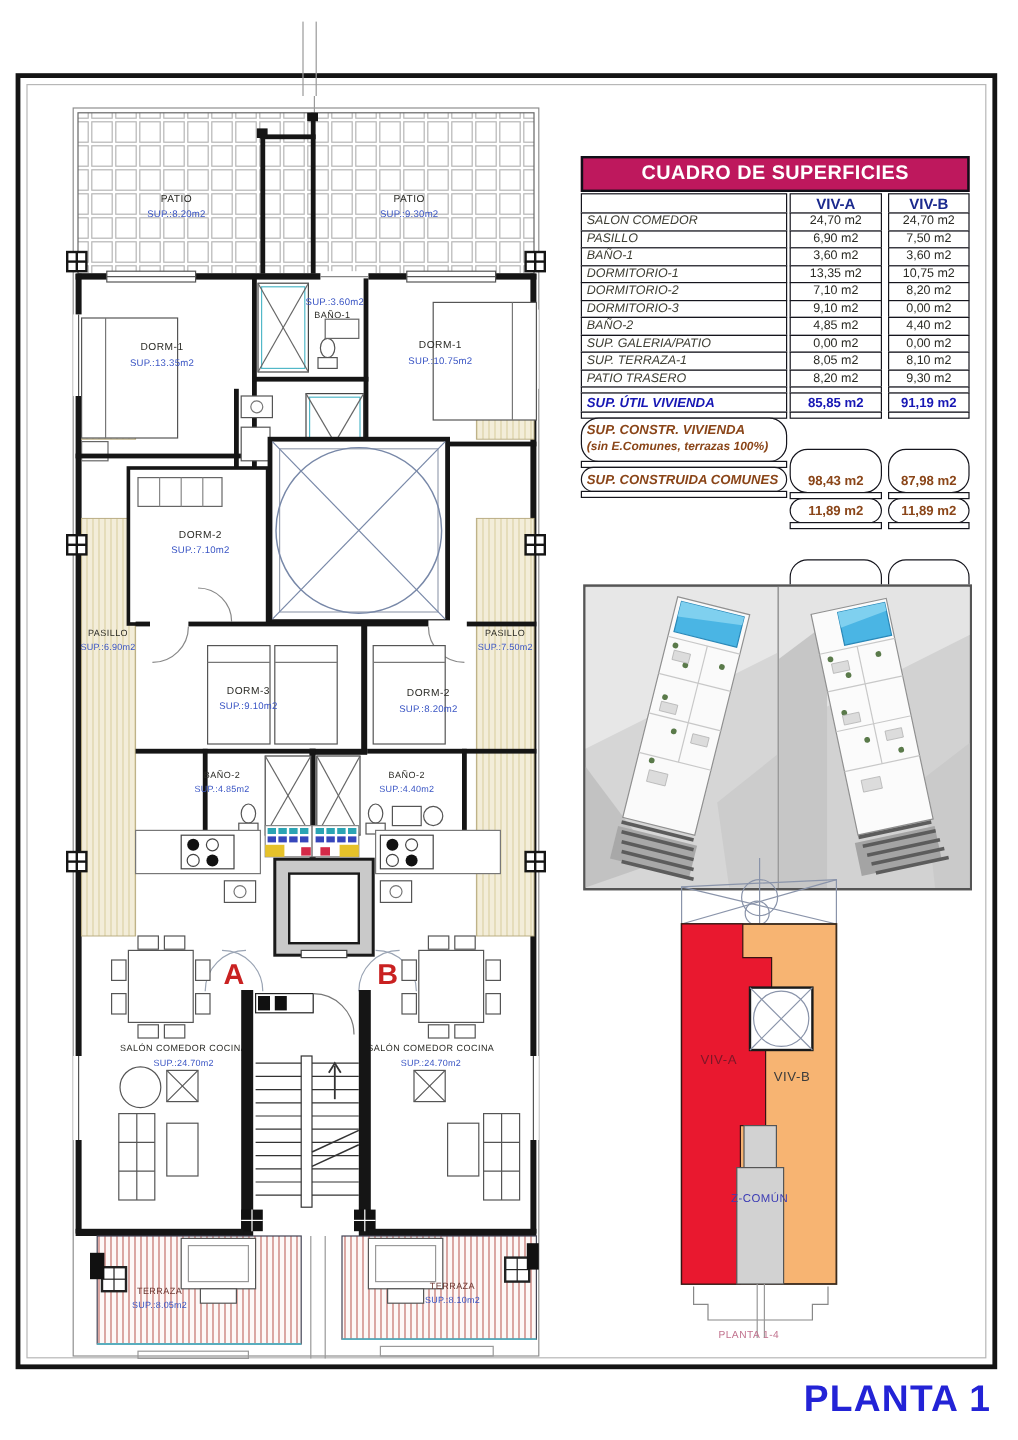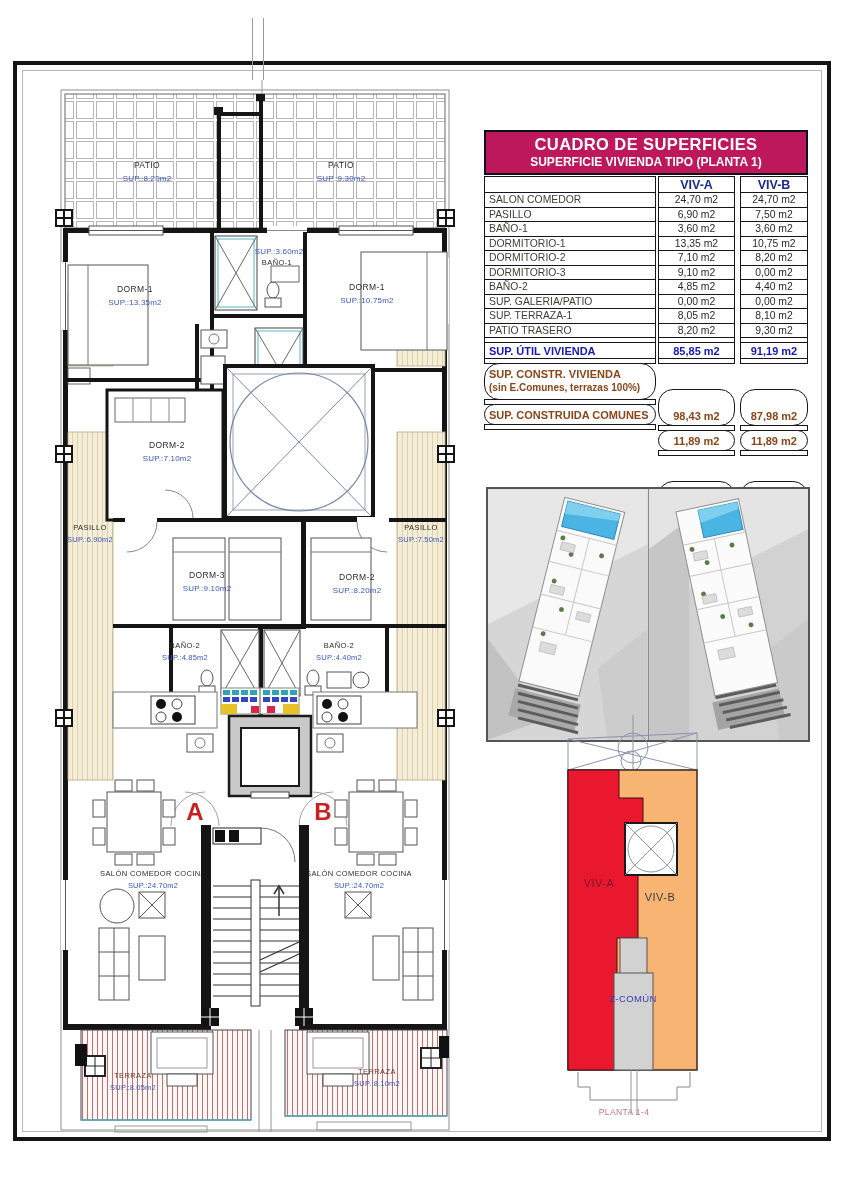--- a/index.html
+++ b/index.html
@@ -12,21 +12,21 @@
   .sectline{position:absolute;width:1px;background:#9a9a9a;}
 
   
   .surf{position:absolute;left:484px;top:130px;width:324px;}
   .t-head{background:#be185d;color:#fff;text-align:center;border:2px solid #101018;
           padding:3px 0 4px;box-sizing:border-box;}
   .t-title{font-size:16.5px;font-weight:bold;letter-spacing:.4px;}
   .t-sub{font-size:12px;font-weight:bold;margin-top:1px;}
   .cols{display:flex;margin-top:1px;}
   .col{display:flex;flex-direction:column;}
-  .col-lbl{width:172px;}
+  .col-lbl{width:172px;font-style:italic;}
   .col-a{width:77px;margin-left:2px;}
   .col-b{width:68px;margin-left:5px;}
   .cell{border:1px solid #15151d;box-sizing:border-box;margin-top:-1px;background:#fff;
         display:flex;align-items:center;font-size:10.4px;color:#2a2a24;}
   .cell:first-child{margin-top:0;}
   .lbl{justify-content:flex-start;padding-left:4px;color:#3e3e34;}
   .val{justify-content:center;}
   .h17{height:17px;} .h15{height:15.5px;} .h6{height:6px;} .h19{height:17px;}
   .h37{height:37px;} .h21{height:21px;} .h40{height:40px;}
   .colhead{font-weight:bold;color:#1b2a8e;font-size:12.5px;justify-content:center;}
@@ -460,21 +460,20 @@
           <rect x="383" y="630" width="16" height="16"></rect>
           <line x1="383" y1="638" x2="399" y2="638"></line>
           <line x1="391" y1="630" x2="391" y2="646"></line>
         </g>
     </g>
   </svg>
 
   <div class="surf">
     <div class="t-head">
       <div class="t-title">CUADRO DE SUPERFICIES</div>
-      <div class="t-sub">SUPERFICIE VIVIENDA TIPO (PLANTA 1)</div>
     </div>
     <div class="cols">
       <div class="col col-lbl">
         <div class="cell h17"></div>
         <div class="cell h15 lbl">SALON COMEDOR</div>
         <div class="cell h15 lbl">PASILLO</div>
         <div class="cell h15 lbl">BAÑO-1</div>
         <div class="cell h15 lbl">DORMITORIO-1</div>
         <div class="cell h15 lbl">DORMITORIO-2</div>
         <div class="cell h15 lbl">DORMITORIO-3</div>
@@ -647,14 +646,15 @@
     <text x="100" y="186" text-anchor="middle" font-size="11" fill="#3c3c3c" letter-spacing=".5">VIV-B</text>
     <text x="73" y="287" text-anchor="middle" font-size="9.5" fill="#3b3bb4" letter-spacing=".4">Z-COMÚN</text>
     <g stroke="#888" fill="none">
       <polyline points="18,357 18,372 30,372 30,385 117,385 117,372 130,372 130,357"></polyline>
       <line x1="71" y1="355" x2="71" y2="400" stroke="#999"></line>
       <line x1="77" y1="355" x2="77" y2="400" stroke="#999"></line>
     </g>
     <text x="64" y="400" text-anchor="middle" font-size="8.5" fill="#c2738f" letter-spacing=".4">PLANTA 1-4</text>
   </svg>
 
+  <div class="big-title">PLANTA 1</div>
 
 </div>
 
 </body></html>

